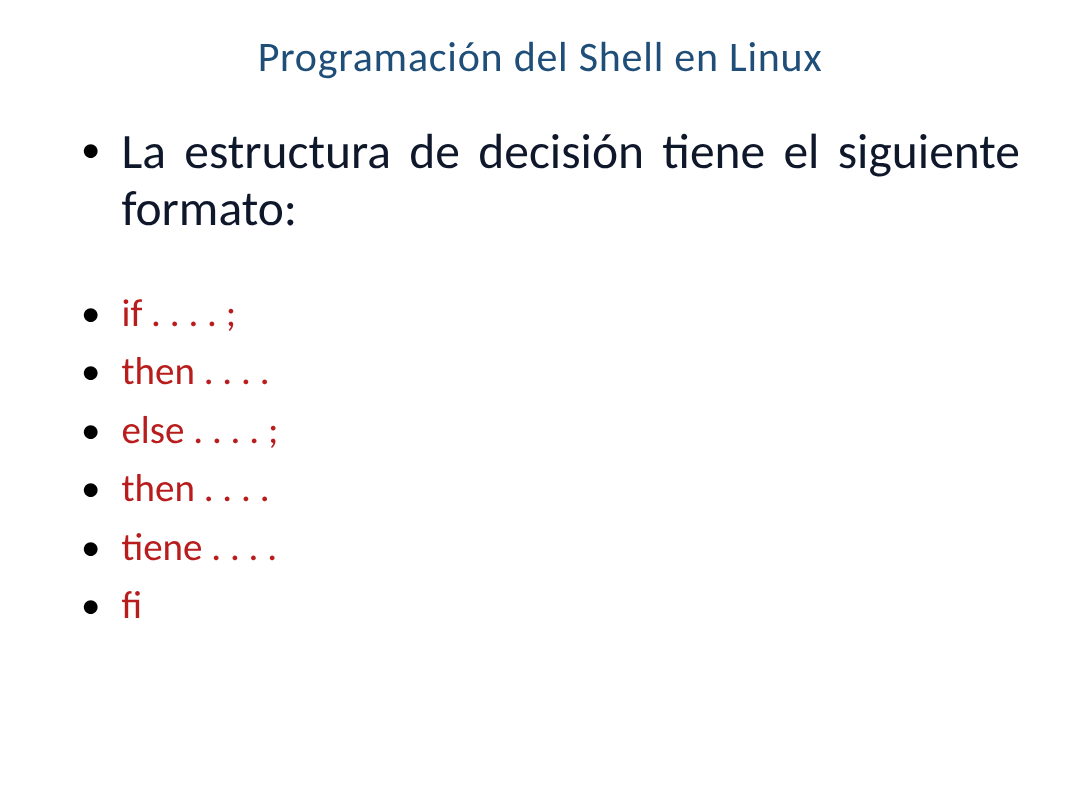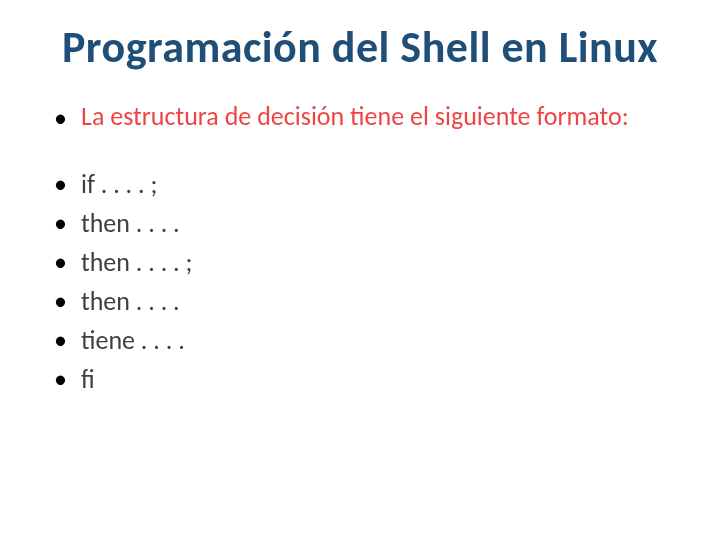--- a/index.html
+++ b/index.html
@@ -10,62 +10,62 @@
     body {
       width: 720px;
       height: 540px;
       background: #ffffff;
       font-family: Calibri, 'Segoe UI', Arial, sans-serif;
       padding: 20px 40px 40px 40px;
       overflow: hidden;
     }
     .title {
       color: #1f4e79;
-      font-size: 44px;
-      font-weight: 700;
+      font-size: 28px;
+      font-weight: 400;
       text-align: center;
       margin-bottom: 28px;
       letter-spacing: 0.5px;
     }
     .content {
       padding-left: 14px;
     }
     .intro-wrapper {
       display: flex;
       align-items: flex-start;
       margin-bottom: 32px;
     }
     .bullet {
       color: #000;
       font-size: 26px;
       margin-right: 14px;
       line-height: 1.25;
       flex-shrink: 0;
     }
     .intro-text {
-      color: #ef4444;
-      font-size: 26px;
+      color: #0f172a;
+      font-size: 33px;
       line-height: 1.15;
       text-align: justify;
       flex: 1;
     }
     .code-list {
       list-style: none;
     }
     .code-list li {
       display: flex;
       align-items: flex-start;
       margin-bottom: 4px;
     }
     .code-list .bullet {
       font-size: 26px;
       line-height: 1.35;
     }
     .code-text {
-      color: #404040;
+      color: #b91c1c;
       font-size: 26px;
       line-height: 1.35;
     }
   </style>
 </head>
 <body>
 
 <h1 class="title">Programación del Shell en Linux</h1>
 
 <div class="content">
@@ -78,21 +78,21 @@
     <li>
       <span class="bullet">•</span>
       <span class="code-text">if . . . . ;</span>
     </li>
     <li>
       <span class="bullet">•</span>
       <span class="code-text">then . . . .</span>
     </li>
     <li>
       <span class="bullet">•</span>
-      <span class="code-text">then . . . . ;</span>
+      <span class="code-text">else . . . . ;</span>
     </li>
     <li>
       <span class="bullet">•</span>
       <span class="code-text">then . . . .</span>
     </li>
     <li>
       <span class="bullet">•</span>
       <span class="code-text">tiene . . . .</span>
     </li>
     <li>

